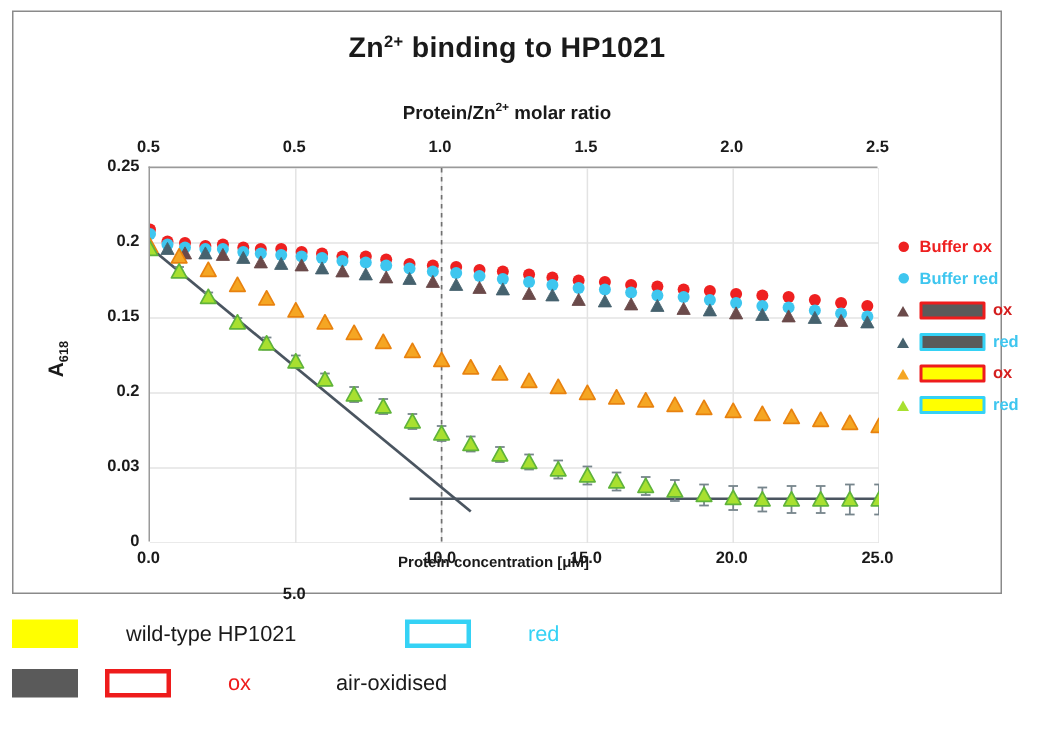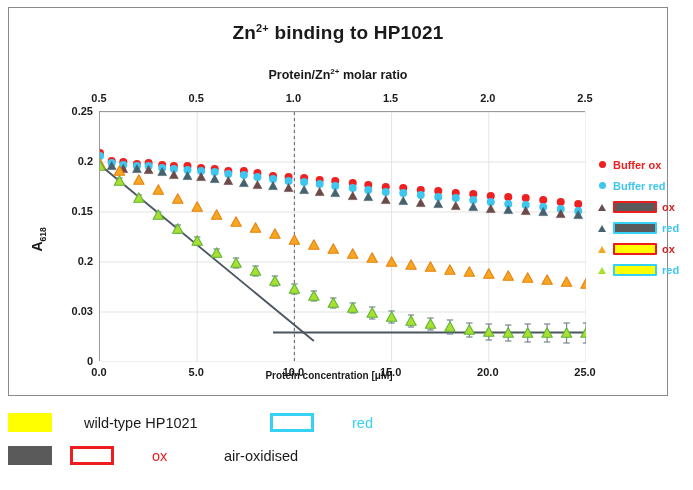--- a/index.html
+++ b/index.html
@@ -401,21 +401,21 @@
     </div>
 
     <div id="tick-layer">
         <div class="tick tick-top" style="left: 90px;">0.5</div>
         <div class="tick tick-top" style="left: 187.2px;">0.5</div>
         <div class="tick tick-top" style="left: 284.4px;">1.0</div>
         <div class="tick tick-top" style="left: 381.6px; text-align: center;">1.5</div>
         <div class="tick tick-top" style="left: 478.8px;">2.0</div>
         <div class="tick tick-top" style="left: 576px;">2.5</div>
         <div class="tick tick-bottom" style="left: 90px;">0.0</div>
-        <div class="tick tick-bottom" style="left: 187.2px;">5.0</div>
+        <div class="tick tick-bottom" style="left: 187.2px; margin-top: 24px;">5.0</div>
         <div class="tick tick-bottom" style="left: 284.4px;">10.0</div>
         <div class="tick tick-bottom" style="left: 381.6px;">15.0</div>
         <div class="tick tick-bottom" style="left: 478.8px;">20.0</div>
         <div class="tick tick-bottom" style="left: 576px;">25.0</div>
         <div class="tick tick-left" style="top: 103px;">0.25</div>
         <div class="tick tick-left" style="top: 153px;">0.2</div>
         <div class="tick tick-left" style="top: 203px; padding-left: 40px;">0.15</div>
         <div class="tick tick-left" style="top: 253px;">0.2</div>
         <div class="tick tick-left" style="top: 303px;">0.03</div>
         <div class="tick tick-left" style="top: 353px;">0</div>

